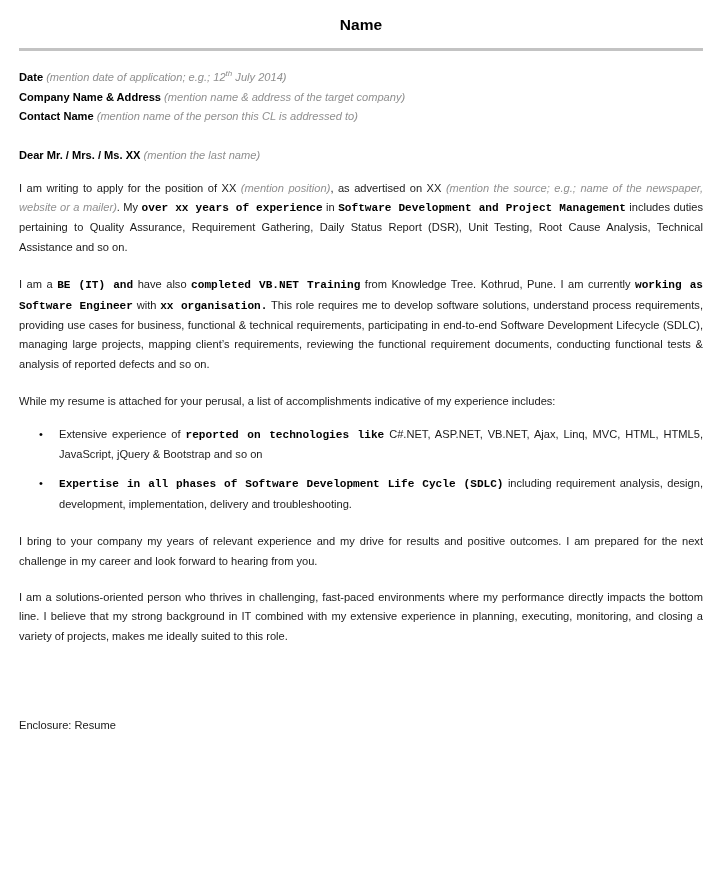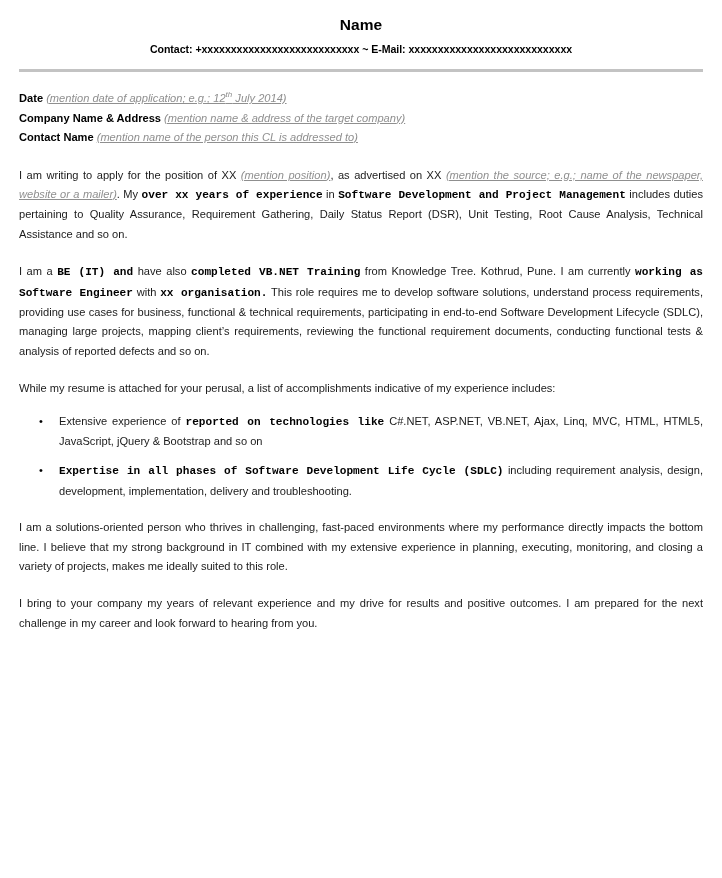--- a/index.html
+++ b/index.html
@@ -49,21 +49,20 @@
   .addr-line {
     font-size: 11.1px;
     line-height: 19.5px;
     color: #1a1a1a;
   }
   .addr-line .lbl { font-weight: bold; color: #000; }
   .hint {
     font-style: italic;
     color: #8f8f8f;
     font-weight: normal;
-    text-decoration: underline;
   }
   .hint sup { font-size: 72%; vertical-align: super; line-height: 0; }
 
   .salutation {
     margin-top: 22px;
     font-size: 11.1px;
   }
   .salutation .lbl { font-weight: bold; color: #000; }
 
   p.body-par {
@@ -116,64 +115,62 @@
     color: #1a1a1a;
   }
 </style>
 </head>
 <body>
 
 <div class="page">
 
   <div class="doc-title">Name</div>
 
-  <div class="doc-contact">
-    <span>Contact:</span>
-    <span>+xxxxxxxxxxxxxxxxxxxxxxxxxxx</span>
-    <span>~</span>
-    <span>E-Mail:</span>
-    <span>xxxxxxxxxxxxxxxxxxxxxxxxxxxx</span>
-  </div>
 
   <div class="rule"></div>
 
   <div class="addr-block">
     <div class="addr-line">
       <span class="lbl">Date</span>
       <span class="hint"><span>(mention date of application; e.g.; 12</span><sup>th</sup><span> July 2014)</span></span>
     </div>
     <div class="addr-line">
       <span class="lbl">Company Name &amp; Address</span>
       <span class="hint">(mention name &amp; address of the target company)</span>
     </div>
     <div class="addr-line">
       <span class="lbl">Contact Name</span>
       <span class="hint">(mention name of the person this CL is addressed to)</span>
     </div>
   </div>
 
+  <div class="salutation">
+    <span class="lbl">Dear Mr. / Mrs. / Ms. XX</span>
+    <span class="hint">(mention the last name)</span>
+  </div>
 
   <p class="body-par"><span>I am writing to apply for the position of XX </span><span class="hint">(mention position)</span><span>, as advertised on XX </span><span class="hint">(mention the source; e.g.; name of the newspaper, website or a mailer)</span><span>. My </span><b>over xx years of experience</b><span> in </span><b>Software Development and Project Management</b><span> includes duties pertaining to Quality Assurance, Requirement Gathering, Daily Status Report (DSR), Unit Testing, Root Cause Analysis, Technical Assistance and so on.</span></p>
 
   <p class="body-par"><span>I am a </span><b>BE (IT) and</b><span> have also </span><b>completed VB.NET Training</b><span> from Knowledge Tree. Kothrud, Pune. I am currently </span><b>working as Software Engineer</b><span> with </span><b>xx organisation.</b><span> This role requires me to develop software solutions, understand process requirements, providing use cases for business, functional &amp; technical requirements, participating in end-to-end Software Development Lifecycle (SDLC), managing large projects, mapping client’s requirements, reviewing the functional requirement documents, conducting functional tests &amp; analysis of reported defects and so on.</span></p>
 
   <p class="body-par">While my resume is attached for your perusal, a list of accomplishments indicative of my experience includes:</p>
 
   <ul class="acc-list">
     <li>
       <span class="bullet">•</span><span>Extensive experience of </span><b>reported on technologies like</b><span> C#.NET, ASP.NET, VB.NET, Ajax, Linq, MVC, HTML, HTML5, JavaScript, jQuery &amp; Bootstrap and so on</span>
     </li>
     <li>
       <span class="bullet">•</span><span></span><b>Expertise in all phases of Software Development Life Cycle (SDLC)</b><span> including requirement analysis, design, development, implementation, delivery and troubleshooting.</span>
     </li>
   </ul>
 
+  <p class="body-par">I bring to your company my years of relevant experience and my drive for results and positive outcomes. I am prepared for the next challenge in my career and look forward to hearing from you.</p>
+
   <p class="body-par tight">I am a solutions-oriented person who thrives in challenging, fast-paced environments where my performance directly impacts the bottom line. I believe that my strong background in IT combined with my extensive experience in planning, executing, monitoring, and closing a variety of projects, makes me ideally suited to this role.</p>
-
-  <p class="body-par">I bring to your company my years of relevant experience and my drive for results and positive outcomes. I am prepared for the next challenge in my career and look forward to hearing from you.</p>
 
 
 
   <div class="sign-gap"></div>
 
 
+  <div class="enclosure">Enclosure: Resume</div>
 
 </div>
 
 </body></html>

